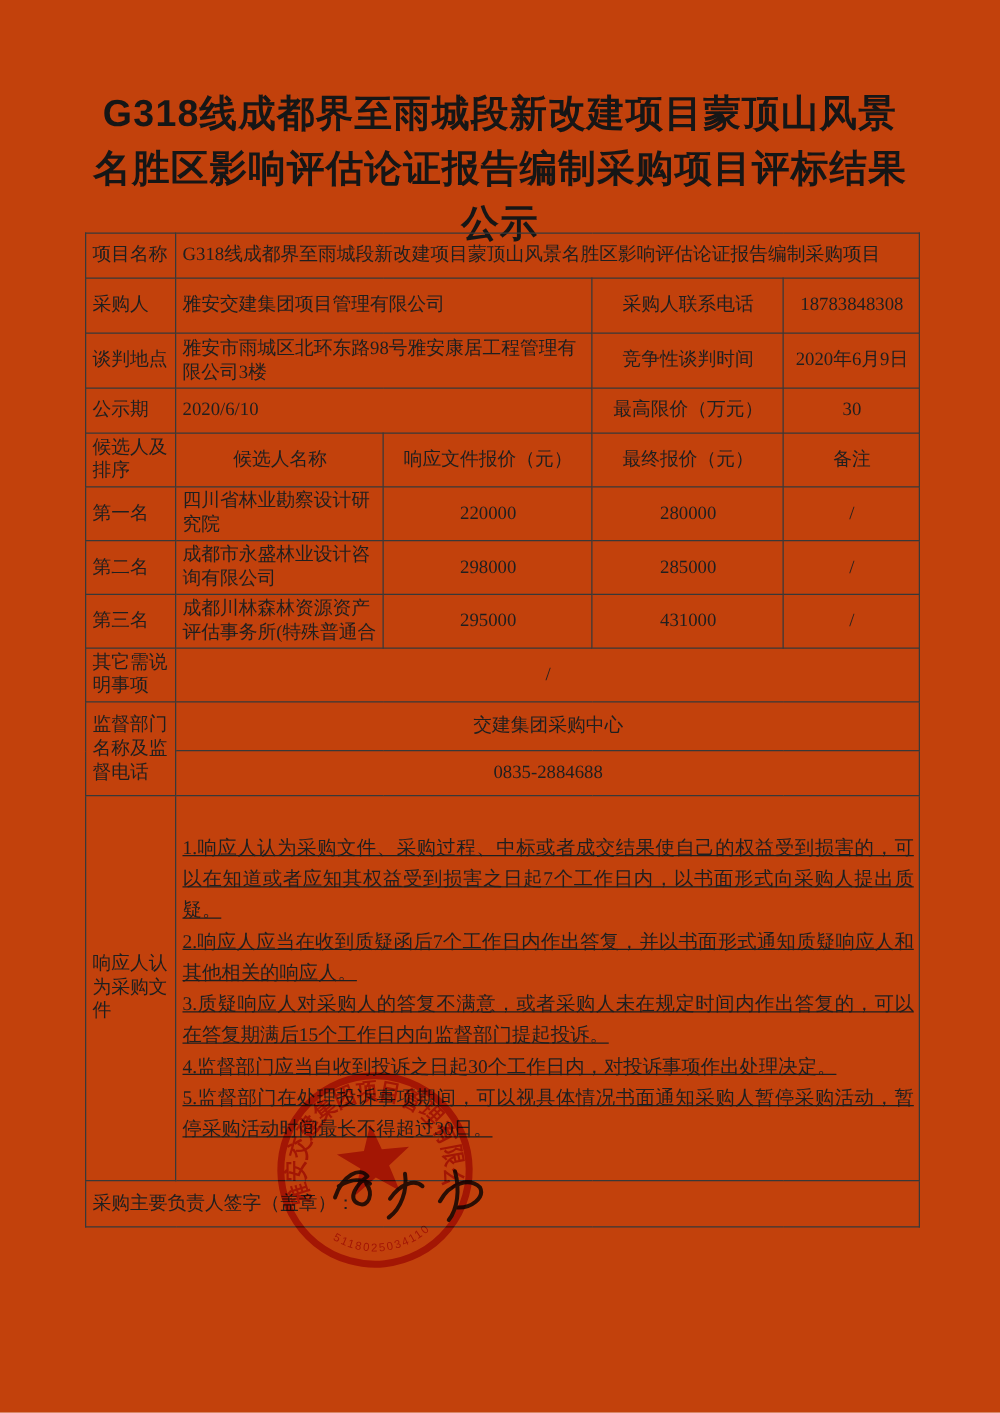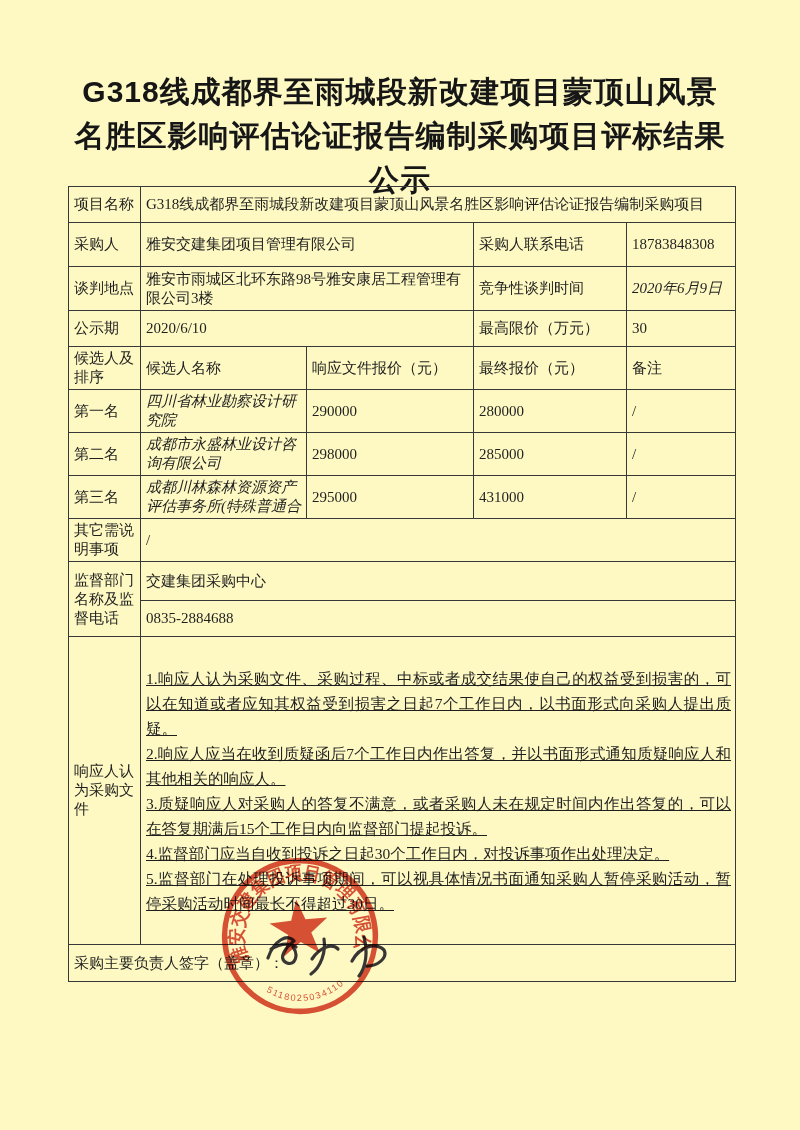--- a/index.html
+++ b/index.html
@@ -1,39 +1,39 @@
 <!DOCTYPE html>
 <html><head>
 <meta charset="utf-8">
 <style>
   html,body { margin:0; padding:0; }
   .page {
     position:relative; width:800px; height:1130px;
-    background:#fef9c3; color:#1f1f1f; overflow:hidden;
+    background:#c2410c; color:#1f1f1f; overflow:hidden;
     font-family:"Liberation Serif", serif;
   }
   .title {
     position:absolute; top:70px; left:70px; width:660px;
     text-align:center; font-family:"Liberation Sans", sans-serif;
     font-weight:700; font-size:30px; line-height:44px; letter-spacing:1px;
     color:#161616;
   }
   table.doc {
     position:absolute; top:186px; left:68px;
     border-collapse:collapse; table-layout:fixed; width:667px;
   }
   table.doc td {
     border:1.5px solid #383838; vertical-align:middle;
     font-size:15px; line-height:19px; padding:2px 4px 2px 5px;
     overflow:hidden; word-break:break-all;margin-top:28px;
   }
-  td.c { text-align:left; padding:2px 2px; }
+  td.c { text-align:center; padding:2px 2px; }
   td.val { font-size:16px; line-height:21px; }
   td.small { font-size:14.5px; }
-  td.name { font-size:15px; line-height:21px;font-style:italic; }
+  td.name { font-size:15px; line-height:21px; }
   td.para-cell { padding:4px 10px; }
   .para p { margin:0; font-size:15.5px; line-height:25px; text-align:justify;text-decoration:underline; }
   td.sign-cell { font-size:16px; padding-left:8px; }
   .seal-wrap {
     position:absolute; left:188px; top:824px; width:224px; height:224px;
     transform:rotate(-6deg); mix-blend-mode:multiply; opacity:0.88;
     pointer-events:none;
   }
   .sig-wrap {
     position:absolute; left:258px; top:918px; width:160px; height:64px;
@@ -87,21 +87,21 @@
       <td>候选人及排序</td>
       <td class="c val">候选人名称</td>
       <td class="c val">响应文件报价（元）</td>
       <td class="c val">最终报价（元）</td>
       <td class="c val">备注</td>
     </tr>
 
     <tr style="height:38px">
       <td class="val">第一名</td>
       <td class="name">四川省林业勘察设计研究院</td>
-      <td class="c val">290000</td>
+      <td class="c val">220000</td>
       <td class="c val">280000</td>
       <td class="c val">/</td>
     </tr>
 
     <tr style="height:42px">
       <td class="val">第二名</td>
       <td class="name">成都市永盛林业设计咨询有限公司</td>
       <td class="c val">298000</td>
       <td class="c val">285000</td>
       <td class="c val">/</td>

